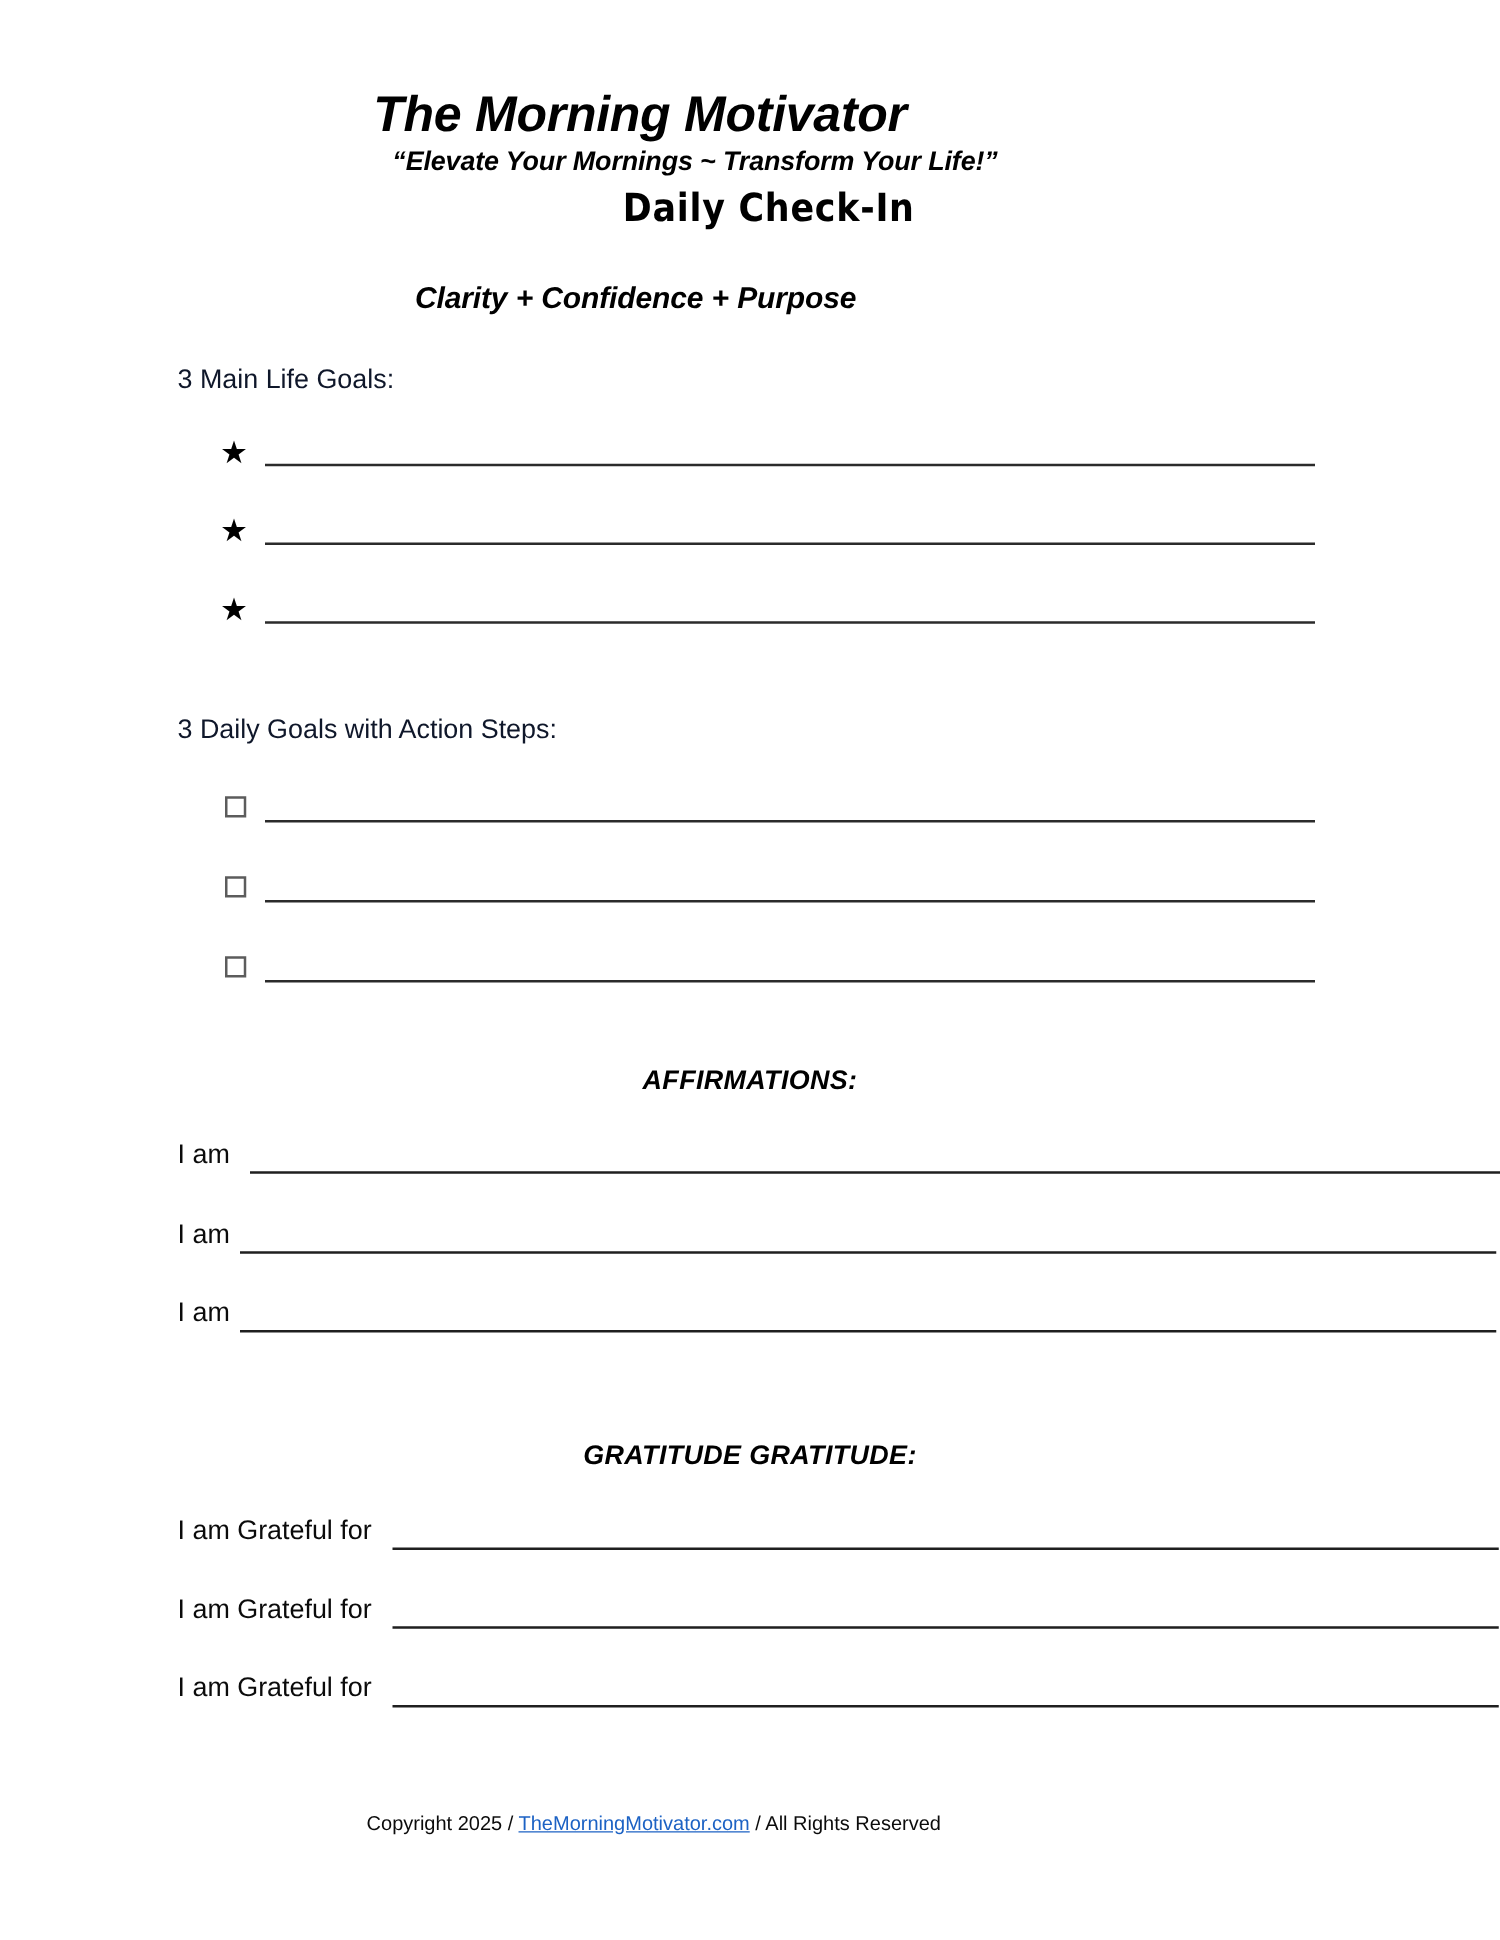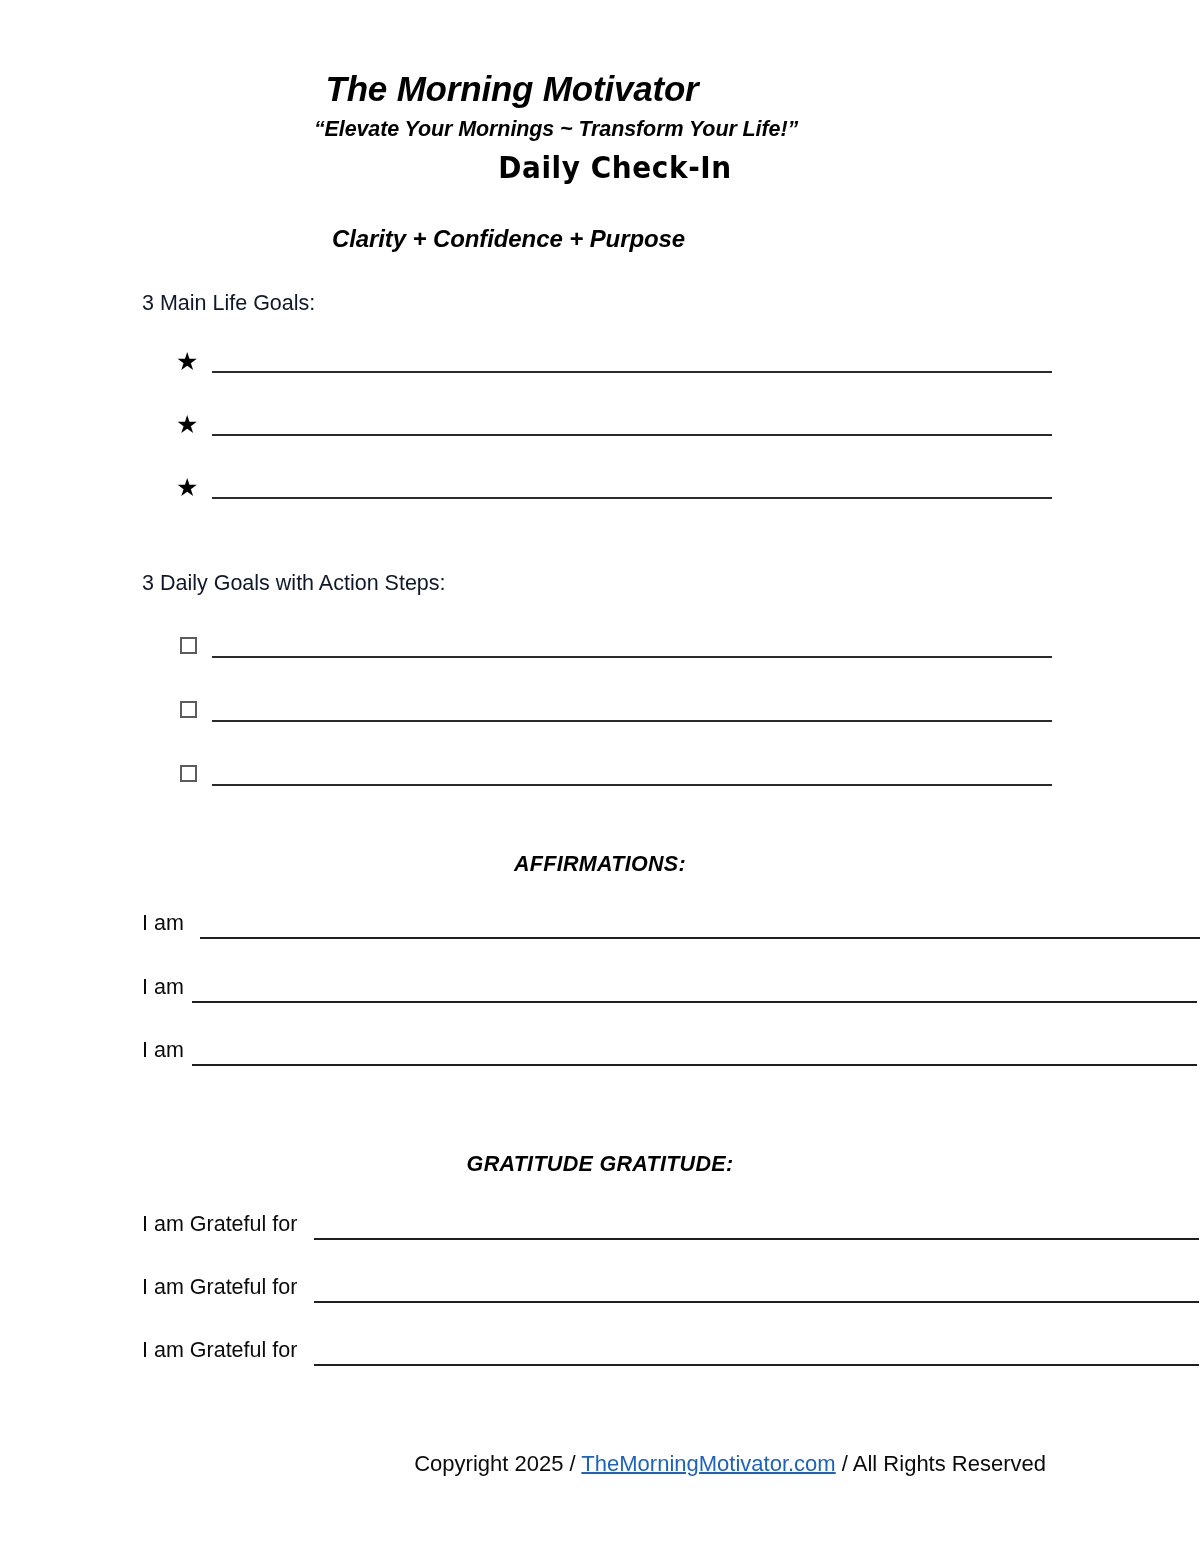--- a/index.html
+++ b/index.html
@@ -28,21 +28,21 @@
     position: absolute;
     left: 0;
     top: 0;
     width: 1200px;
     text-align: center;
   }
   .doc-title {
     position: absolute;
     left: 0; top: 70px;
     width: 1024px;
-    font-size: 35px;
+    font-size: 40px;
     font-weight: bold;
     font-style: italic;
     letter-spacing: -0.2px;
     line-height: 1.1;
   }
   .doc-tagline {
     position: absolute;
     left: 0; top: 117px;
     width: 1112px;
     font-size: 21.5px;
@@ -152,22 +152,22 @@
     height: 0;
     border-bottom: 2.5px solid #1f1f1f;
   }
 
   
   .footer {
     position: absolute;
     left: 0;
     top: 1451px;
     width: 1046px;
-    text-align: right;
-    font-size: 22px;
+    text-align: center;
+    font-size: 16px;
     color: #0b0b0b;
     white-space: nowrap;
   }
   .footer-link {
     color: #1c62c4;
     text-decoration: underline;
     text-underline-offset: 1px;
   }
 </style>
 </head>

